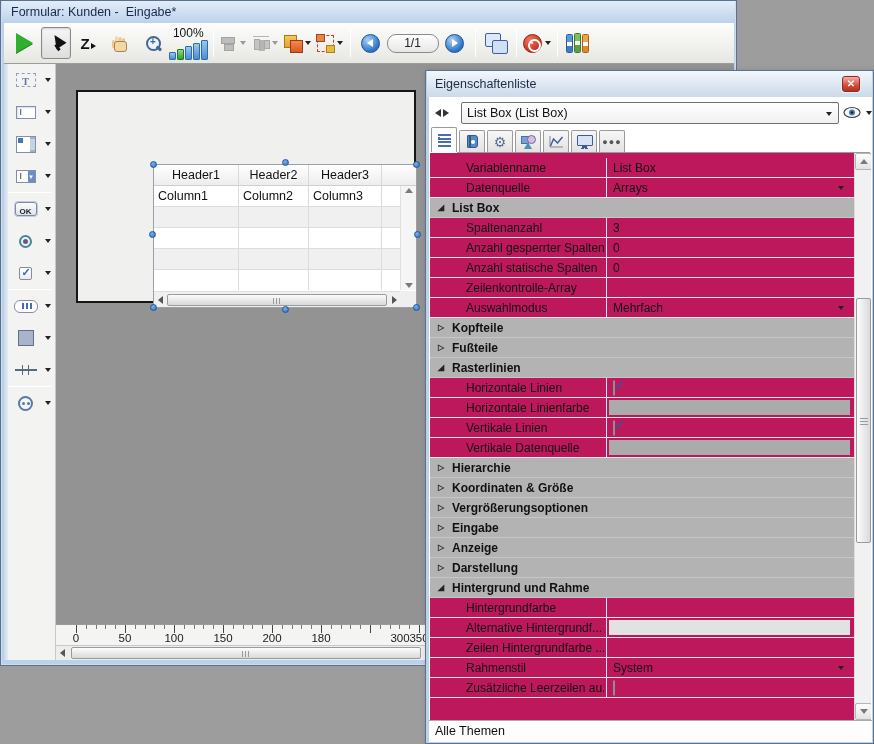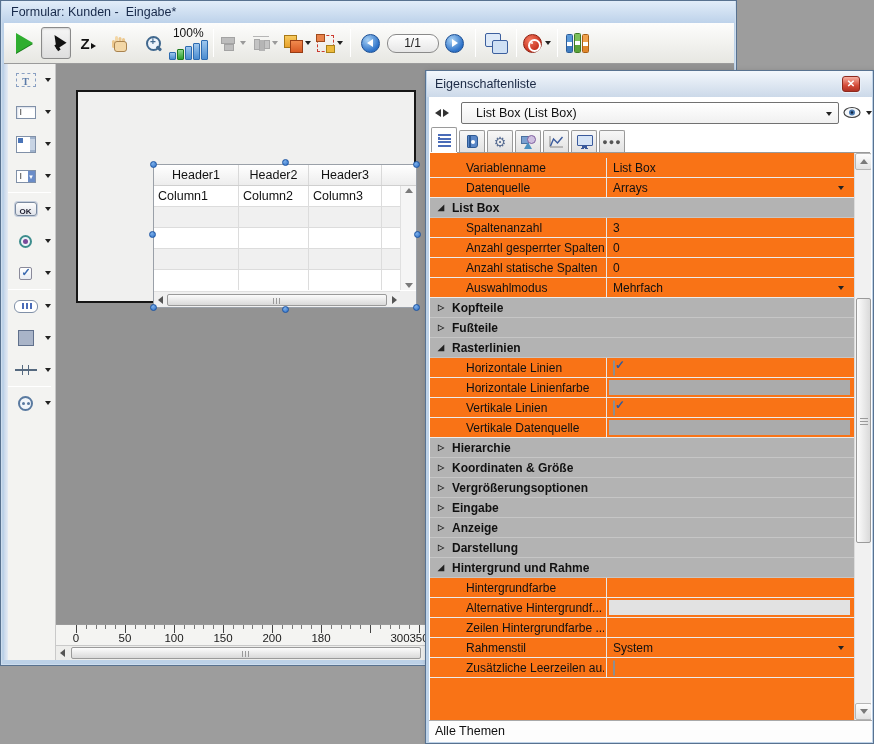--- a/index.html
+++ b/index.html
@@ -131,42 +131,42 @@
   
   .props-window{position:absolute;left:425px;top:70px;width:449px;height:674px;background:#bdd2e8;border:1px solid #587290;z-index:10;box-shadow:2px 2px 6px rgba(0,0,0,.25)}
   .props-title{position:absolute;left:1px;top:0;right:1px;height:26px;background:linear-gradient(#f3f7fc,#ccd9e9)}
   .props-title .title{position:absolute;left:8px;top:6px;font-size:12.5px;color:#1c2a45}
   .close-btn{position:absolute;right:12px;top:5px;width:18px;height:16px;border-radius:3px;background:linear-gradient(#f6b0a2,#d44a38 60%,#b03224);border:1px solid #8e2a1e;box-shadow:0 0 0 1px #e7eef7;color:#fff;font-size:10px;font-weight:bold;text-align:center;line-height:14px}
   .props-inner{position:absolute;left:3px;top:26px;width:443px;height:645px;background:#fff}
   .nav-arrows{position:absolute;left:6px;top:12px;display:flex;gap:2px}
   .nav-arrows i{width:0;height:0;border-top:4.5px solid transparent;border-bottom:4.5px solid transparent}
   .nav-arrows i.l{border-right:6px solid #333}
   .nav-arrows i.r{border-left:6px solid #333}
-  .obj-combo{position:absolute;left:32px;top:5px;width:378px;height:22px;border:1px solid #717171;border-radius:2px;background:linear-gradient(#fff,#f0f0f0);font-size:12.5px;color:#111;padding:3px 18px 0 14px;white-space:nowrap;overflow:hidden}
+  .obj-combo{position:absolute;left:32px;top:5px;width:378px;height:22px;border:1px solid #717171;border-radius:2px;background:linear-gradient(#fff,#f0f0f0);font-size:12.5px;color:#111;padding:3px 18px 0 5px;white-space:nowrap;overflow:hidden}
   .obj-combo .dd-arrow{position:absolute;right:6px;top:9px;margin:0}
   .eye-btn{position:absolute;left:414px;top:9px;display:flex;align-items:center;gap:2px}
   .tabs{position:absolute;left:2px;top:32px;right:2px;height:24px;border-bottom:1px solid #9a9a9a;display:flex;align-items:flex-end}
   .tab{width:26px;height:22px;border:1px solid #9a9a9a;border-bottom:none;border-radius:2px 2px 0 0;margin-right:2px;background:linear-gradient(#f7f7f7,#e2e2e2);display:flex;align-items:center;justify-content:center;position:relative}
   .tab.active{height:25px;background:#fff;box-shadow:0 1px 0 #fff}
   .t-proplist{width:13px;height:13px;background:repeating-linear-gradient(to bottom,#4a6cb8 0 2px,transparent 2px 3.6px);border-left:2px dotted #4a6cb8;padding-left:2px}
   .t-book{width:11px;height:13px;background:#5b88c8;border:1px solid #2e5a94;border-radius:1px 3px 3px 1px;position:relative}
   .t-book::before{content:"";position:absolute;left:1px;top:0;bottom:0;width:2px;background:#2e5a94}
   .t-book::after{content:"";position:absolute;right:2px;top:4px;width:4px;height:4px;border-radius:50%;background:#fff}
   .t-gear{font-size:14px;color:#5a6f94;line-height:14px}
   .t-shapes{position:relative;width:15px;height:14px}
   .t-shapes::before{content:"";position:absolute;left:0;top:1px;width:6px;height:6px;background:#7aa0d0;border:1px solid #4a70a0}
   .t-shapes::after{content:"";position:absolute;right:0;top:0;width:7px;height:7px;border-radius:50%;border:1px solid #8060a0;background:#cfc0e0}
   .t-shapes i{position:absolute;left:3px;bottom:0;width:0;height:0;border-left:4.5px solid transparent;border-right:4.5px solid transparent;border-bottom:7px solid #4a90c0}
   .t-monitor{position:relative;width:14px;height:13px}
   .t-monitor::before{content:"";position:absolute;left:0;top:0;width:14px;height:9px;border:1.5px solid #3a5a9c;background:#d6e4f6;border-radius:1px}
   .t-monitor::after{content:"";position:absolute;left:4.5px;bottom:0;width:5px;height:3px;background:#3a5a9c;box-shadow:-2px 2px 0 -1px #3a5a9c,2px 2px 0 -1px #3a5a9c}
   .t-more{font-size:9px;letter-spacing:1px;color:#555;font-weight:bold}
 
   
-  .grid{position:absolute;left:1px;right:1px;top:56px;height:567px;overflow:hidden;background:#f97316}
+  .grid{position:absolute;left:1px;right:1px;top:56px;height:567px;overflow:hidden;background:#be185d}
   .grid-rows{position:absolute;left:0;top:5px;right:17px}
   .grow{position:relative;height:20px;display:flex;align-items:center;border-bottom:1px solid #ececec;font-size:12px}
   .grow .glyph{position:absolute;left:8px;top:5px;font-size:8px;color:#222;line-height:10px}
   .grow.section{background:#b3b3b3;border-bottom:1px solid #c6c6c6;font-weight:bold}
   .grow.section .lbl{position:absolute;left:22px;white-space:nowrap}
   .grow .lbl{position:absolute;left:36px;width:138px;white-space:nowrap;overflow:hidden;color:#111}
   .grow .val{position:absolute;left:176px;right:0;top:0;bottom:0;border-left:1px solid #e8e8e8;padding:3px 0 0 6px;color:#111;white-space:nowrap;overflow:hidden}
   .grow .val .dd-arrow{position:absolute;right:10px;top:8px}
   .checkbox{width:13px;height:13px;border:1px solid #8e8e8e;border-radius:1px;background:linear-gradient(#fff,#ededed);position:relative;margin-top:0px}
   .checkbox.checked::before{content:"✓";position:absolute;left:1px;top:-3px;font-size:12px;font-weight:bold;color:#2c5aa0}
@@ -485,20 +485,24 @@
           </div>
           <div class="grow">
             <span class="lbl">Anzahl gesperrter Spalten</span>
             <div class="val"><span>0</span></div>
           </div>
           <div class="grow">
             <span class="lbl">Anzahl statische Spalten</span>
             <div class="val"><span>0</span></div>
           </div>
           <div class="grow">
+            <span class="lbl">Zeilenkontrolle-Array</span>
+            <div class="val"><span></span></div>
+          </div>
+          <div class="grow">
             <span class="lbl">Auswahlmodus</span>
             <div class="val"><span>Mehrfach</span><span class="dd-arrow"></span></div>
           </div>
           <div class="grow section">
             <span class="glyph">▷</span>
             <span class="lbl">Kopfteile</span>
           </div>
           <div class="grow section">
             <span class="glyph">▷</span>
             <span class="lbl">Fußteile</span>

